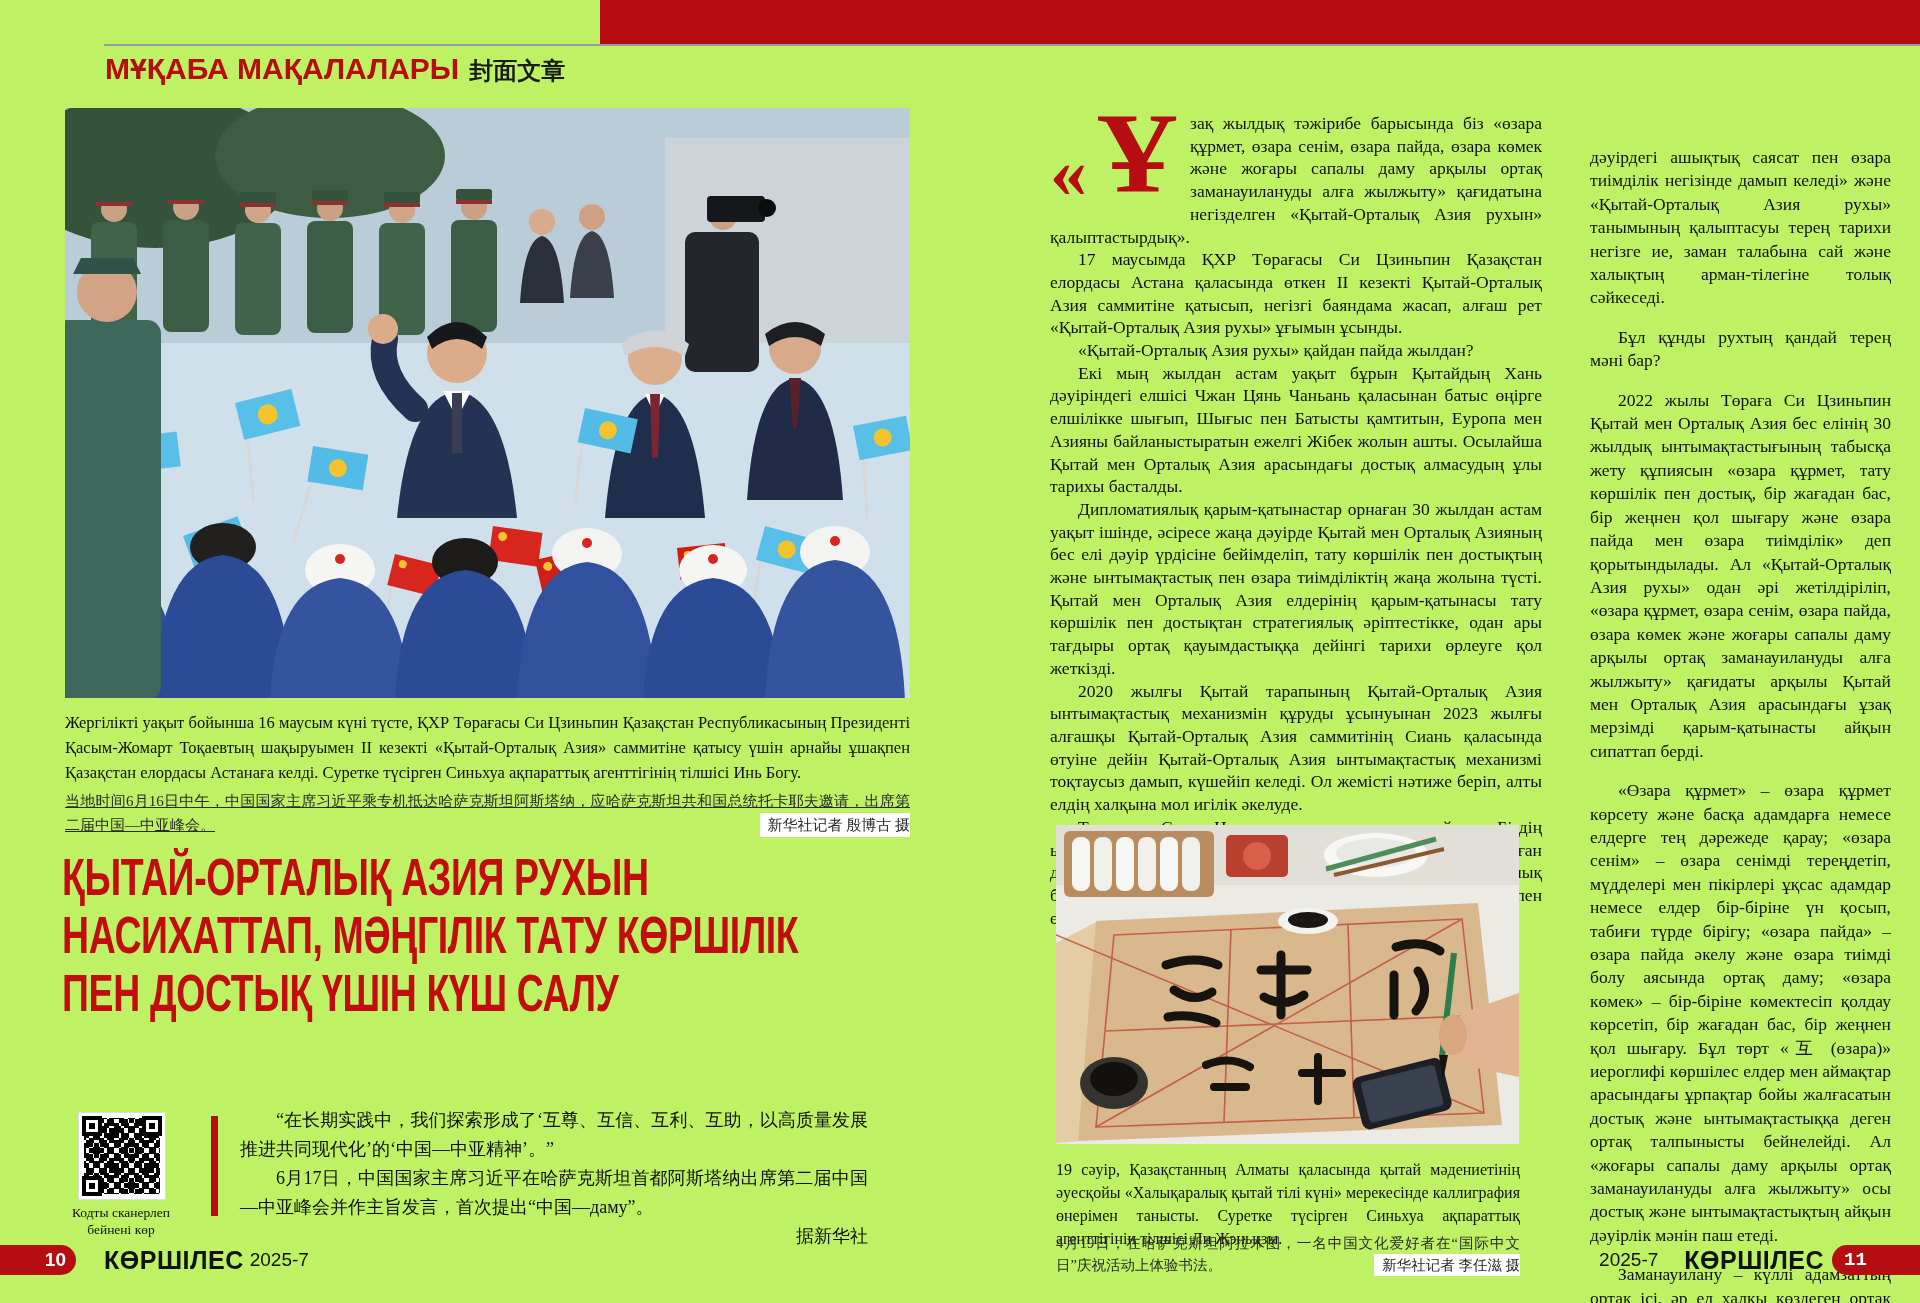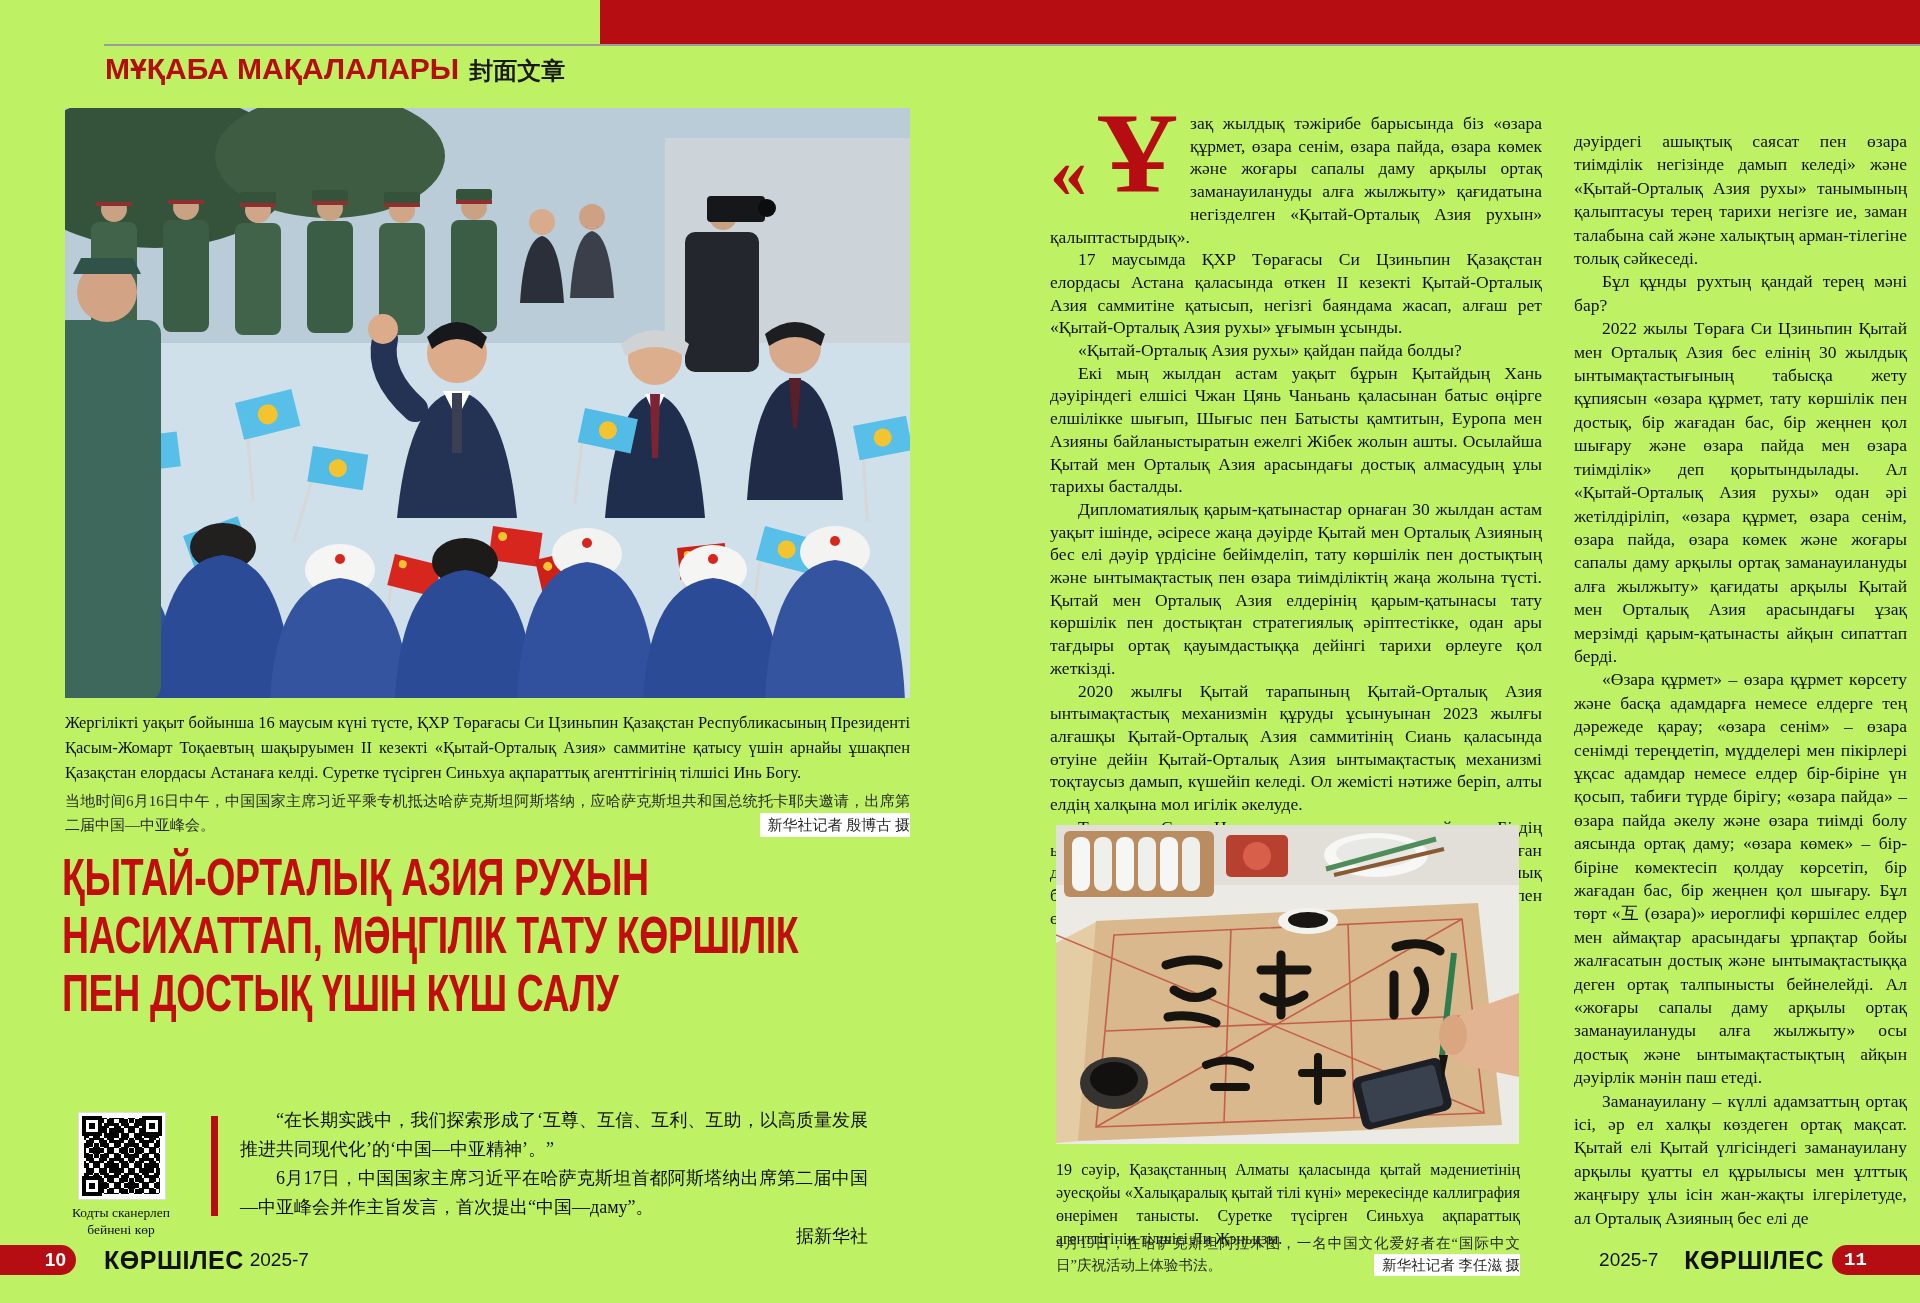--- a/index.html
+++ b/index.html
@@ -13,21 +13,21 @@
   .st-kk{color:var(--red);font-weight:700;font-size:30px;font-family:"Liberation Sans","DejaVu Sans",sans-serif;}
   .st-zh{color:#1a1a1a;font-weight:700;font-size:24px;margin-left:10px;}
 
   .photo-main{position:absolute;left:65px;top:108px;width:845px;height:590px;background:#cfe0ea;}
   .photo-call{position:absolute;left:1056px;top:825px;width:463px;height:319px;background:#e9e6e0;}
   .photo-main svg,.photo-call svg{display:block;width:100%;height:100%;}
 
   .cap-main{position:absolute;left:65px;top:710px;width:845px;text-align:justify;
             font-size:16.5px;line-height:25px;}
   .cap-zh-wrap{position:absolute;left:65px;top:789px;width:845px;font-size:15px;line-height:24px;
-            color:#2a2a2a;text-align:justify;}
+            color:#2a2a2a;text-align:justify;text-decoration:underline;}
   .credit-line{position:absolute;right:0;bottom:0;background:#fff;padding-left:8px;}
 
   .headline{position:absolute;left:62px;top:848px;width:1040px;color:var(--red2);
             font-family:"Liberation Sans","DejaVu Sans",sans-serif;font-weight:700;
             font-size:52px;line-height:58px;letter-spacing:-0.5px;white-space:pre-line;
             transform:scaleX(.72);transform-origin:0 0;}
   .subtitle{position:absolute;left:65px;top:1028px;font-weight:700;font-size:23px;color:#111;}
 
   .qr{position:absolute;left:78px;top:1112px;width:86px;height:86px;background:#fff;border:1px solid #ddd;}
   .qr-noise{position:absolute;inset:5px;
@@ -59,21 +59,21 @@
   .colmain{position:absolute;left:1050px;top:112px;width:492px;font-size:17.5px;
            line-height:22.7px;text-align:justify;}
   .colmain p{margin:0;text-indent:1.6em;}
   .colmain p.pfirst{text-indent:0;}
   .dropcap{float:left;width:140px;height:92px;position:relative;color:var(--red);}
   .dc-q{position:absolute;left:0;bottom:2px;font-size:74px;line-height:.8;font-weight:700;}
   .dc-l{position:absolute;left:46px;top:-4px;font-size:114px;line-height:.8;font-weight:700;}
 
   .colside{position:absolute;left:1574px;top:130px;width:333px;font-size:17.5px;
            line-height:23.4px;text-align:justify;}
-  .colside p{margin:0;text-indent:1.6em;}
+  .colside p{margin:16px;text-indent:1.6em;}
   .colside p.cont{text-indent:0;}
 
   .cap-call{position:absolute;left:1056px;top:1158px;width:464px;font-size:16px;line-height:23px;text-align:justify;}
   .cap-call-zh{position:absolute;left:1056px;top:1232px;width:464px;font-size:14.5px;line-height:22px;
                color:#2a2a2a;text-align:justify;}
 </style>
 </head>
 <body>
 
 <div class="page">
@@ -307,21 +307,21 @@
   </div>
 
   <div class="colmain">
     <p class="pfirst">
       <span class="dropcap">
           <span class="dc-q">«</span>
           <span class="dc-l">Ұ</span>
         </span><span>зақ жылдық тәжірибе барысында біз «өзара құрмет, өзара сенім, өзара пайда, өзара көмек және жоғары сапалы даму арқылы ортақ заманауилануды алға жылжыту» қағидатына негізделген «Қытай-Орталық Азия рухын» қалыптастырдық».</span>
     </p>
     <p>17 маусымда ҚХР Төрағасы Си Цзиньпин Қазақстан елордасы Астана қаласында өткен II кезекті Қытай-Орталық Азия саммитіне қатысып, негізгі баяндама жасап, алғаш рет «Қытай-Орталық Азия рухы» ұғымын ұсынды.</p>
-    <p>«Қытай-Орталық Азия рухы» қайдан пайда болды?</p>
+    <p>«Қытай-Орталық Азия рухы» қайдан пайда жылдан?</p>
     <p>Екі мың жылдан астам уақыт бұрын Қытайдың Хань дәуіріндегі елшісі Чжан Цянь Чаньань қаласынан батыс өңірге елшілікке шығып, Шығыс пен Батысты қамтитын, Еуропа мен Азияны байланыстыратын ежелгі Жібек жолын ашты. Осылайша Қытай мен Орталық Азия арасындағы достық алмасудың ұлы тарихы басталды.</p>
     <p>Дипломатиялық қарым-қатынастар орнаған 30 жылдан астам уақыт ішінде, әсіресе жаңа дәуірде Қытай мен Орталық Азияның бес елі дәуір үрдісіне бейімделіп, тату көршілік пен достықтың және ынтымақтастық пен өзара тиімділіктің жаңа жолына түсті. Қытай мен Орталық Азия елдерінің қарым-қатынасы тату көршілік пен достықтан стратегиялық әріптестікке, одан ары тағдыры ортақ қауымдастыққа дейінгі тарихи өрлеуге қол жеткізді.</p>
     <p>2020 жылғы Қытай тарапының Қытай-Орталық Азия ынтымақтастық механизмін құруды ұсынуынан 2023 жылғы алғашқы Қытай-Орталық Азия саммитінің Сиань қаласында өтуіне дейін Қытай-Орталық Азия ынтымақтастық механизмі тоқтаусыз дамып, күшейіп келеді. Ол жемісті нәтиже беріп, алты елдің халқына мол игілік әкелуде.</p>
     <p>Төраға Си Цзиньпин атап өткендей, «Біздің ынтымақтастығымыз екі мың жылдан астам уақытқа созылған достық қарым-қатынас негізінде қалыптасып, дипломатиялық байланыс орнаған 30 жылдан астам уақыт ішіндегі бірлік пен өзара сенім арқылы нығайып, жаңа</p>
   </div>
 
   <div class="photo-call">
     <svg viewBox="0 0 463 319" preserveAspectRatio="none">
       <rect width="463" height="319" fill="#eceae4"></rect>
       <rect x="0" y="0" width="463" height="60" fill="#e2dfd8"></rect>

